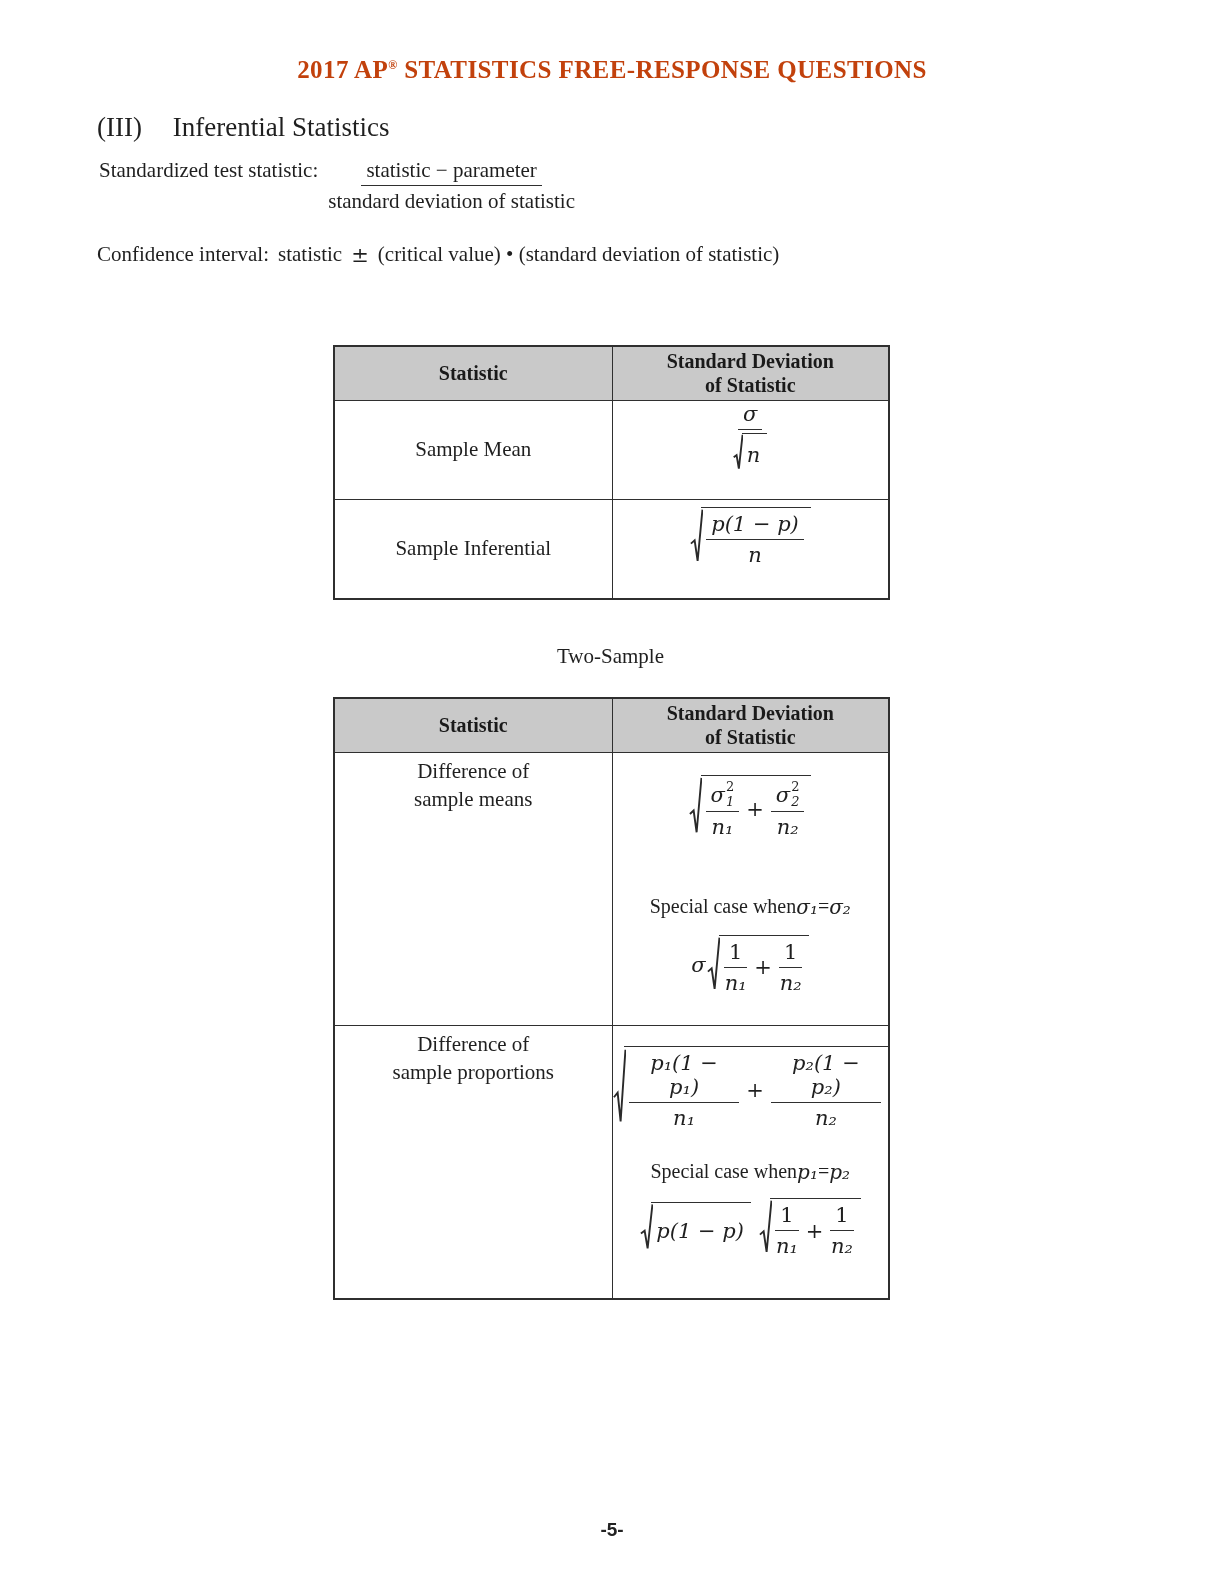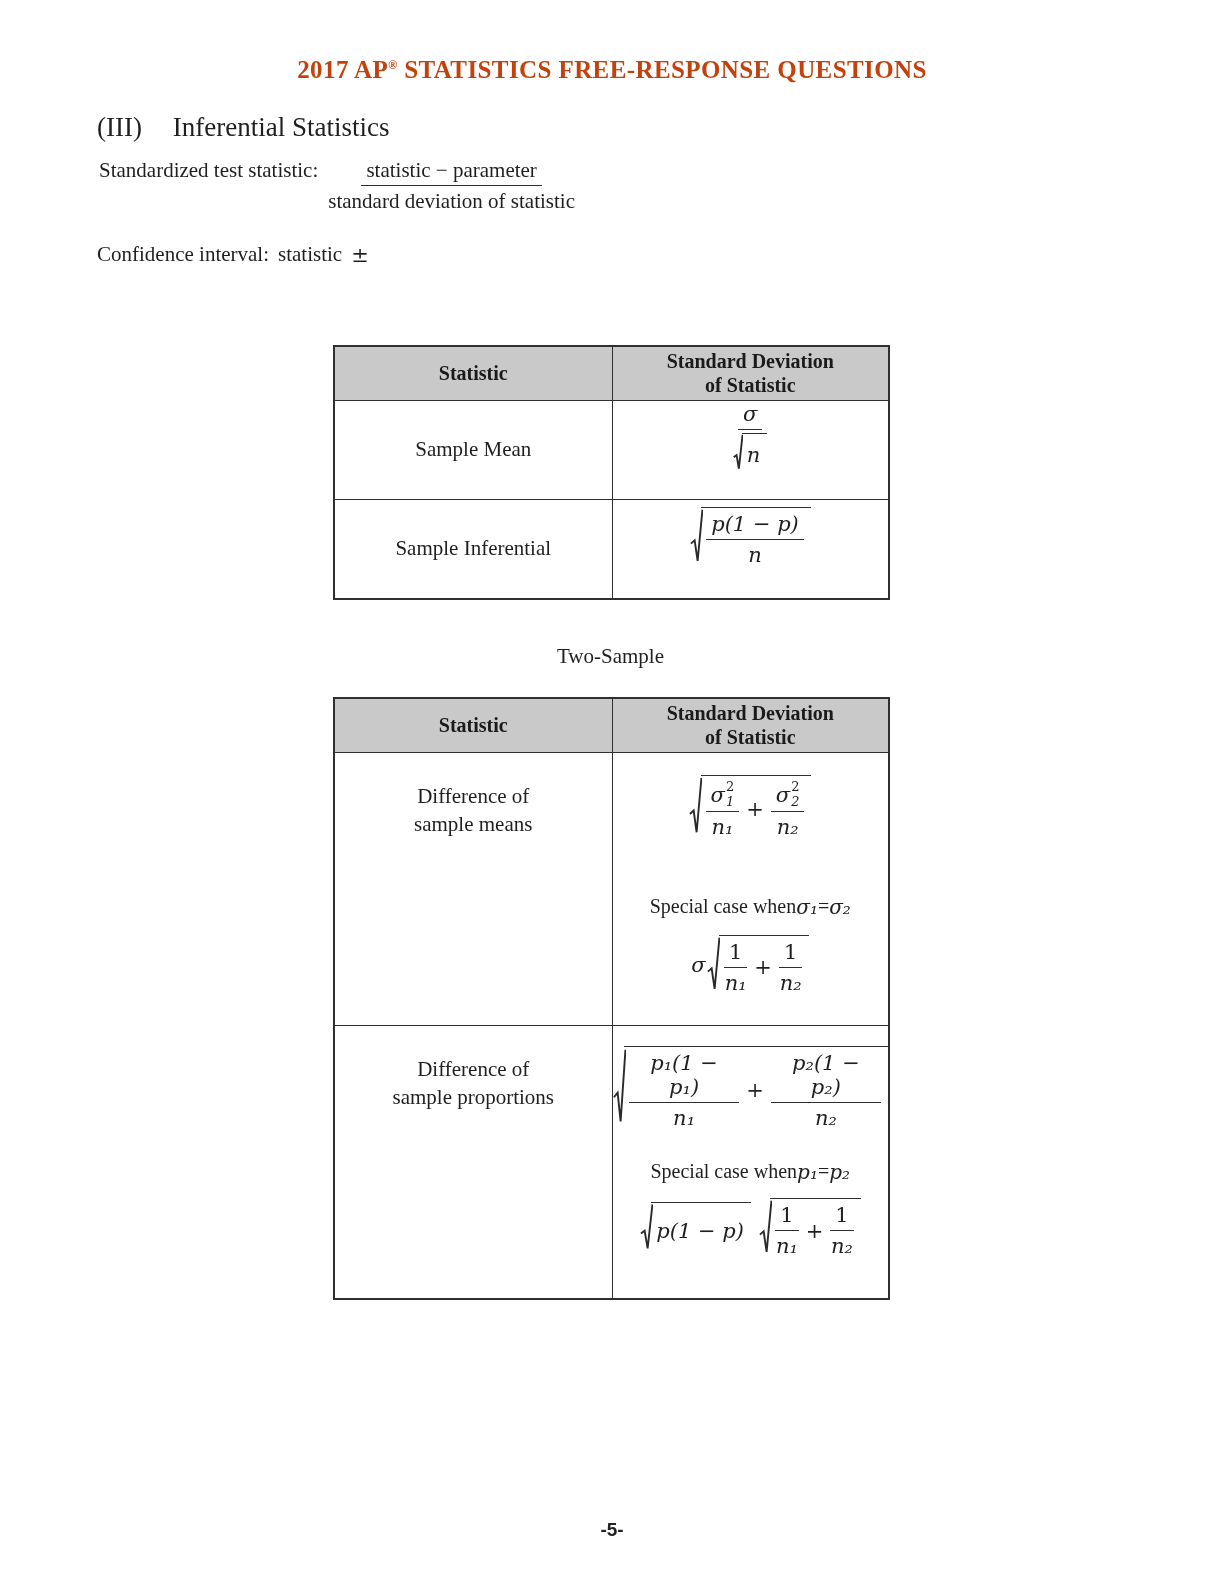--- a/index.html
+++ b/index.html
@@ -81,21 +81,21 @@
   }
   table.ftable td { text-align:center; font-size:21px; vertical-align:middle; }
 
   .t-single .r-mean  { height:99px; }
   .t-single .r-prop  { height:100px; }
   .t-single td.fcell-mean { padding-bottom:24px; }
   .t-single td.fcell-prop { padding-bottom:18px; }
 
   .t-two .r-means { height:273px; }
   .t-two .r-props { height:274px; }
-  .t-two td.labelcell { vertical-align:top; padding-top:29px; line-height:1.35; }
+  .t-two td.labelcell { vertical-align:top; padding-top:4px; line-height:1.35; }
   .t-two td.fcell { vertical-align:top; }
   .stack { display:flex; flex-direction:column; align-items:center; }
   .special { display:flex; align-items:center; font-size:20px; white-space:nowrap; }
 
   .mt-f1-means { margin-top:22px; }
   .mt-sp-means { margin-top:56px; }
   .mt-f2-means { margin-top:16px; }
   .mt-f1-props { margin-top:20px; }
   .mt-sp-props { margin-top:30px; }
   .mt-f2-props { margin-top:14px; }
@@ -134,20 +134,21 @@
     <span class="frac">
       <span class="num">statistic − parameter</span>
       <span class="den">standard deviation of statistic</span>
     </span>
   </div>
 
   <div class="conf-line">
     <span>Confidence interval:</span>
     <span>statistic</span>
     <span class="math">±</span>
+    <span>(critical value) • (standard deviation of statistic)</span>
   </div>
 
 
   <table class="ftable t-single">
     <colgroup>
         <col style="width:278px">
         <col style="width:277px">
       </colgroup>
     <thead>
       <tr>

